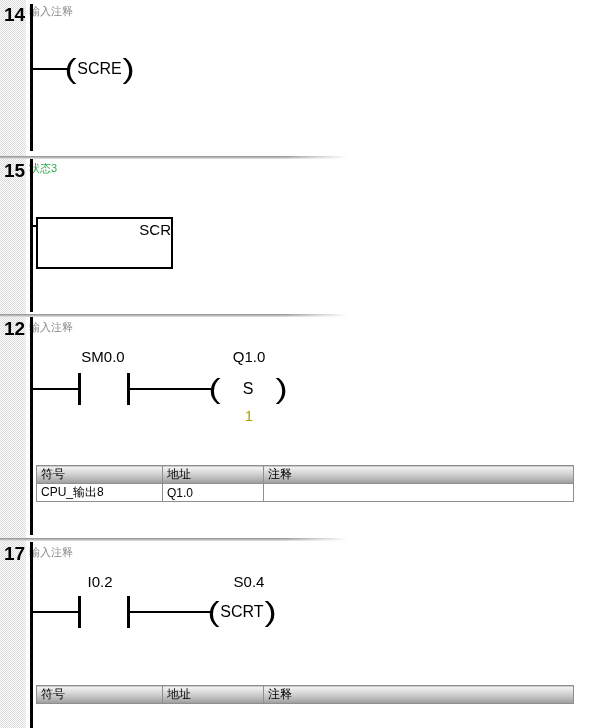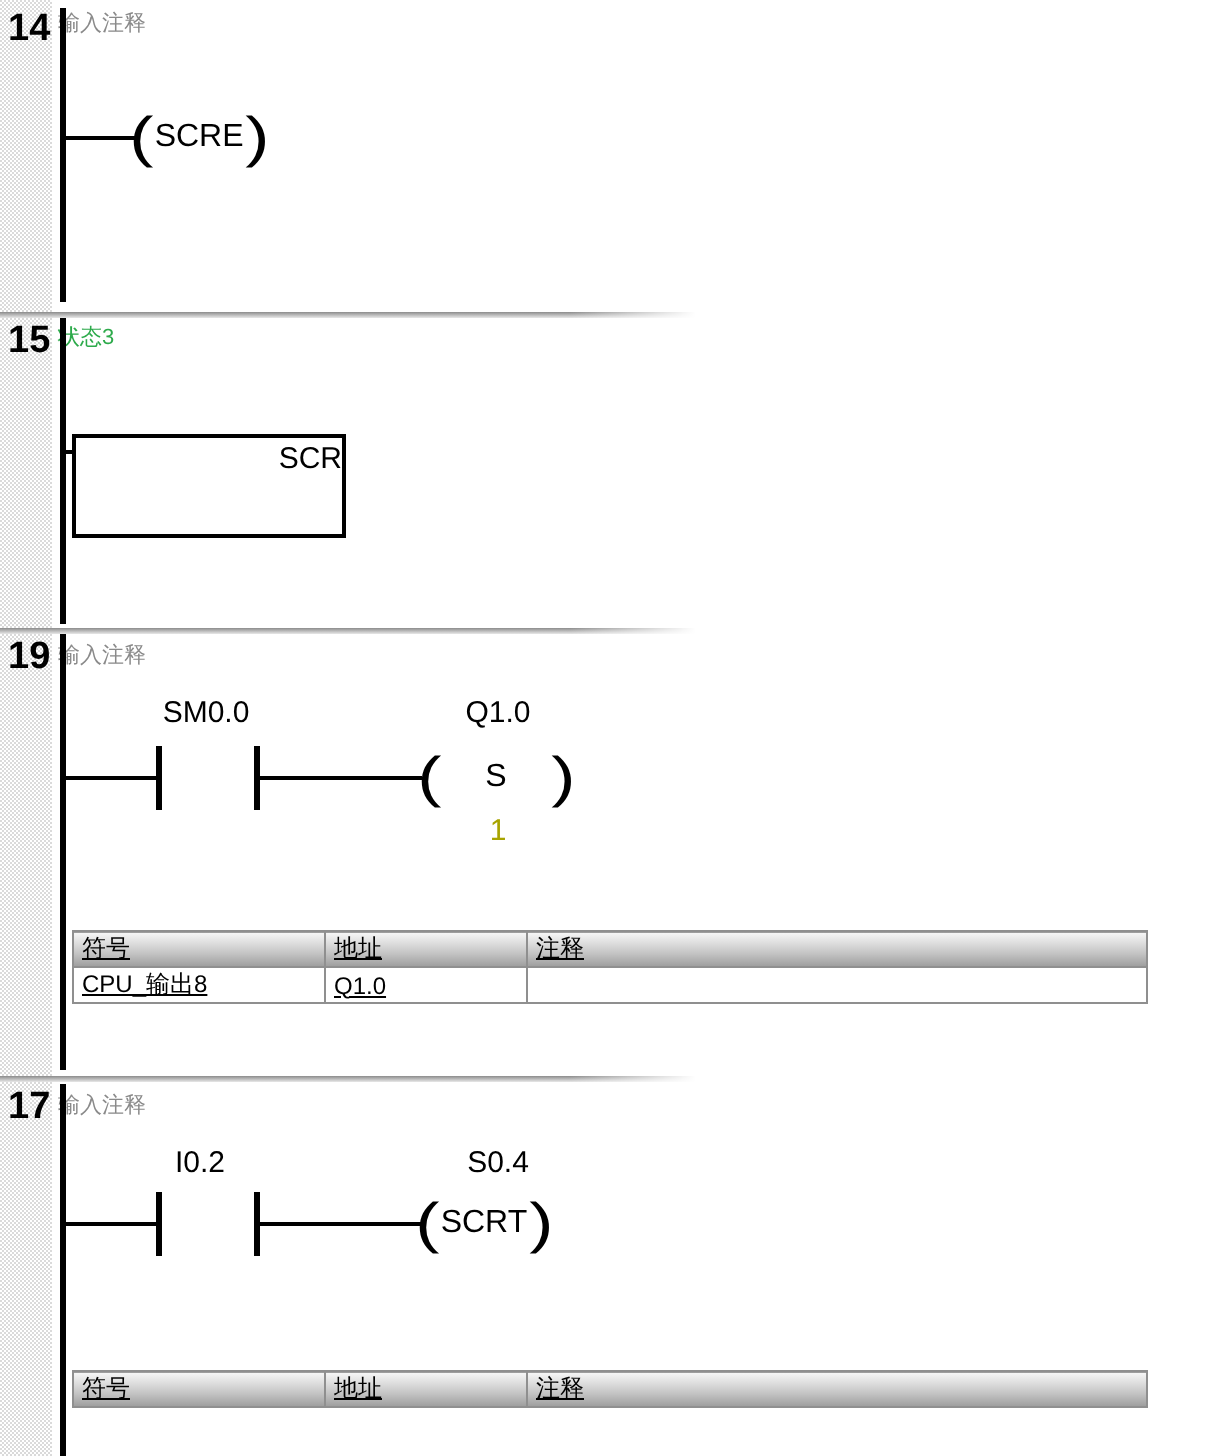--- a/index.html
+++ b/index.html
@@ -35,21 +35,21 @@
     background:linear-gradient(180deg,#8c8c8c,#e8e8e8);
     -webkit-mask-image:linear-gradient(to right,#000 82%,transparent);
     mask-image:linear-gradient(to right,#000 82%,transparent);
   }
   table.symtable {
     position:absolute; border-collapse:collapse; table-layout:fixed;
     width:537px; font-size:12px; background:#fff;
   }
   .symtable th, .symtable td {
     border:1px solid #8f8f8f; height:17px; padding:0 4px;
-    text-align:left; font-weight:normal; overflow:hidden; white-space:nowrap;text-decoration:underline;
+    text-align:left; font-weight:normal; overflow:hidden; white-space:nowrap;
   }
   .symtable th { background:linear-gradient(180deg,#f6f6f6 0%,#c4c4c4 60%,#9c9c9c 100%); }
 </style>
 </head>
 <body>
 
 <div class="stage">
   <div class="gutter"></div>
 
   <section class="network" style="top:0; height:156px;">
@@ -70,21 +70,21 @@
     <span class="net-comment c-green" style="top:5px;">状态3</span>
     <div class="rail" style="top:3px; height:153px;"></div>
     <div class="wire" style="left:33px; top:69px; width:4px;"></div>
     <div class="scrbox" style="left:36px; top:61px; width:137px; height:52px;">
       <span class="scrbox-label">SCR</span>
     </div>
   </section>
   <div class="sep" style="top:314px;"></div>
 
   <section class="network" style="top:314px; height:224px;">
-    <span class="net-num" style="top:4px;">19</span>
+    <span class="net-num" style="top:4px;">12</span>
     <span class="net-comment c-gray" style="top:6px;">输入注释</span>
     <div class="rail" style="top:3px; height:218px;"></div>
 
     <div class="operand" style="left:53px; top:34px;">SM0.0</div>
     <div class="wire" style="left:33px; top:74px; width:45px;"></div>
     <div class="contact" style="left:78px; top:59px;">
       <span class="cbar" style="left:0;"></span>
       <span class="cbar" style="left:49px;"></span>
     </div>
     <div class="wire" style="left:130px; top:74px; width:81px;"></div>

